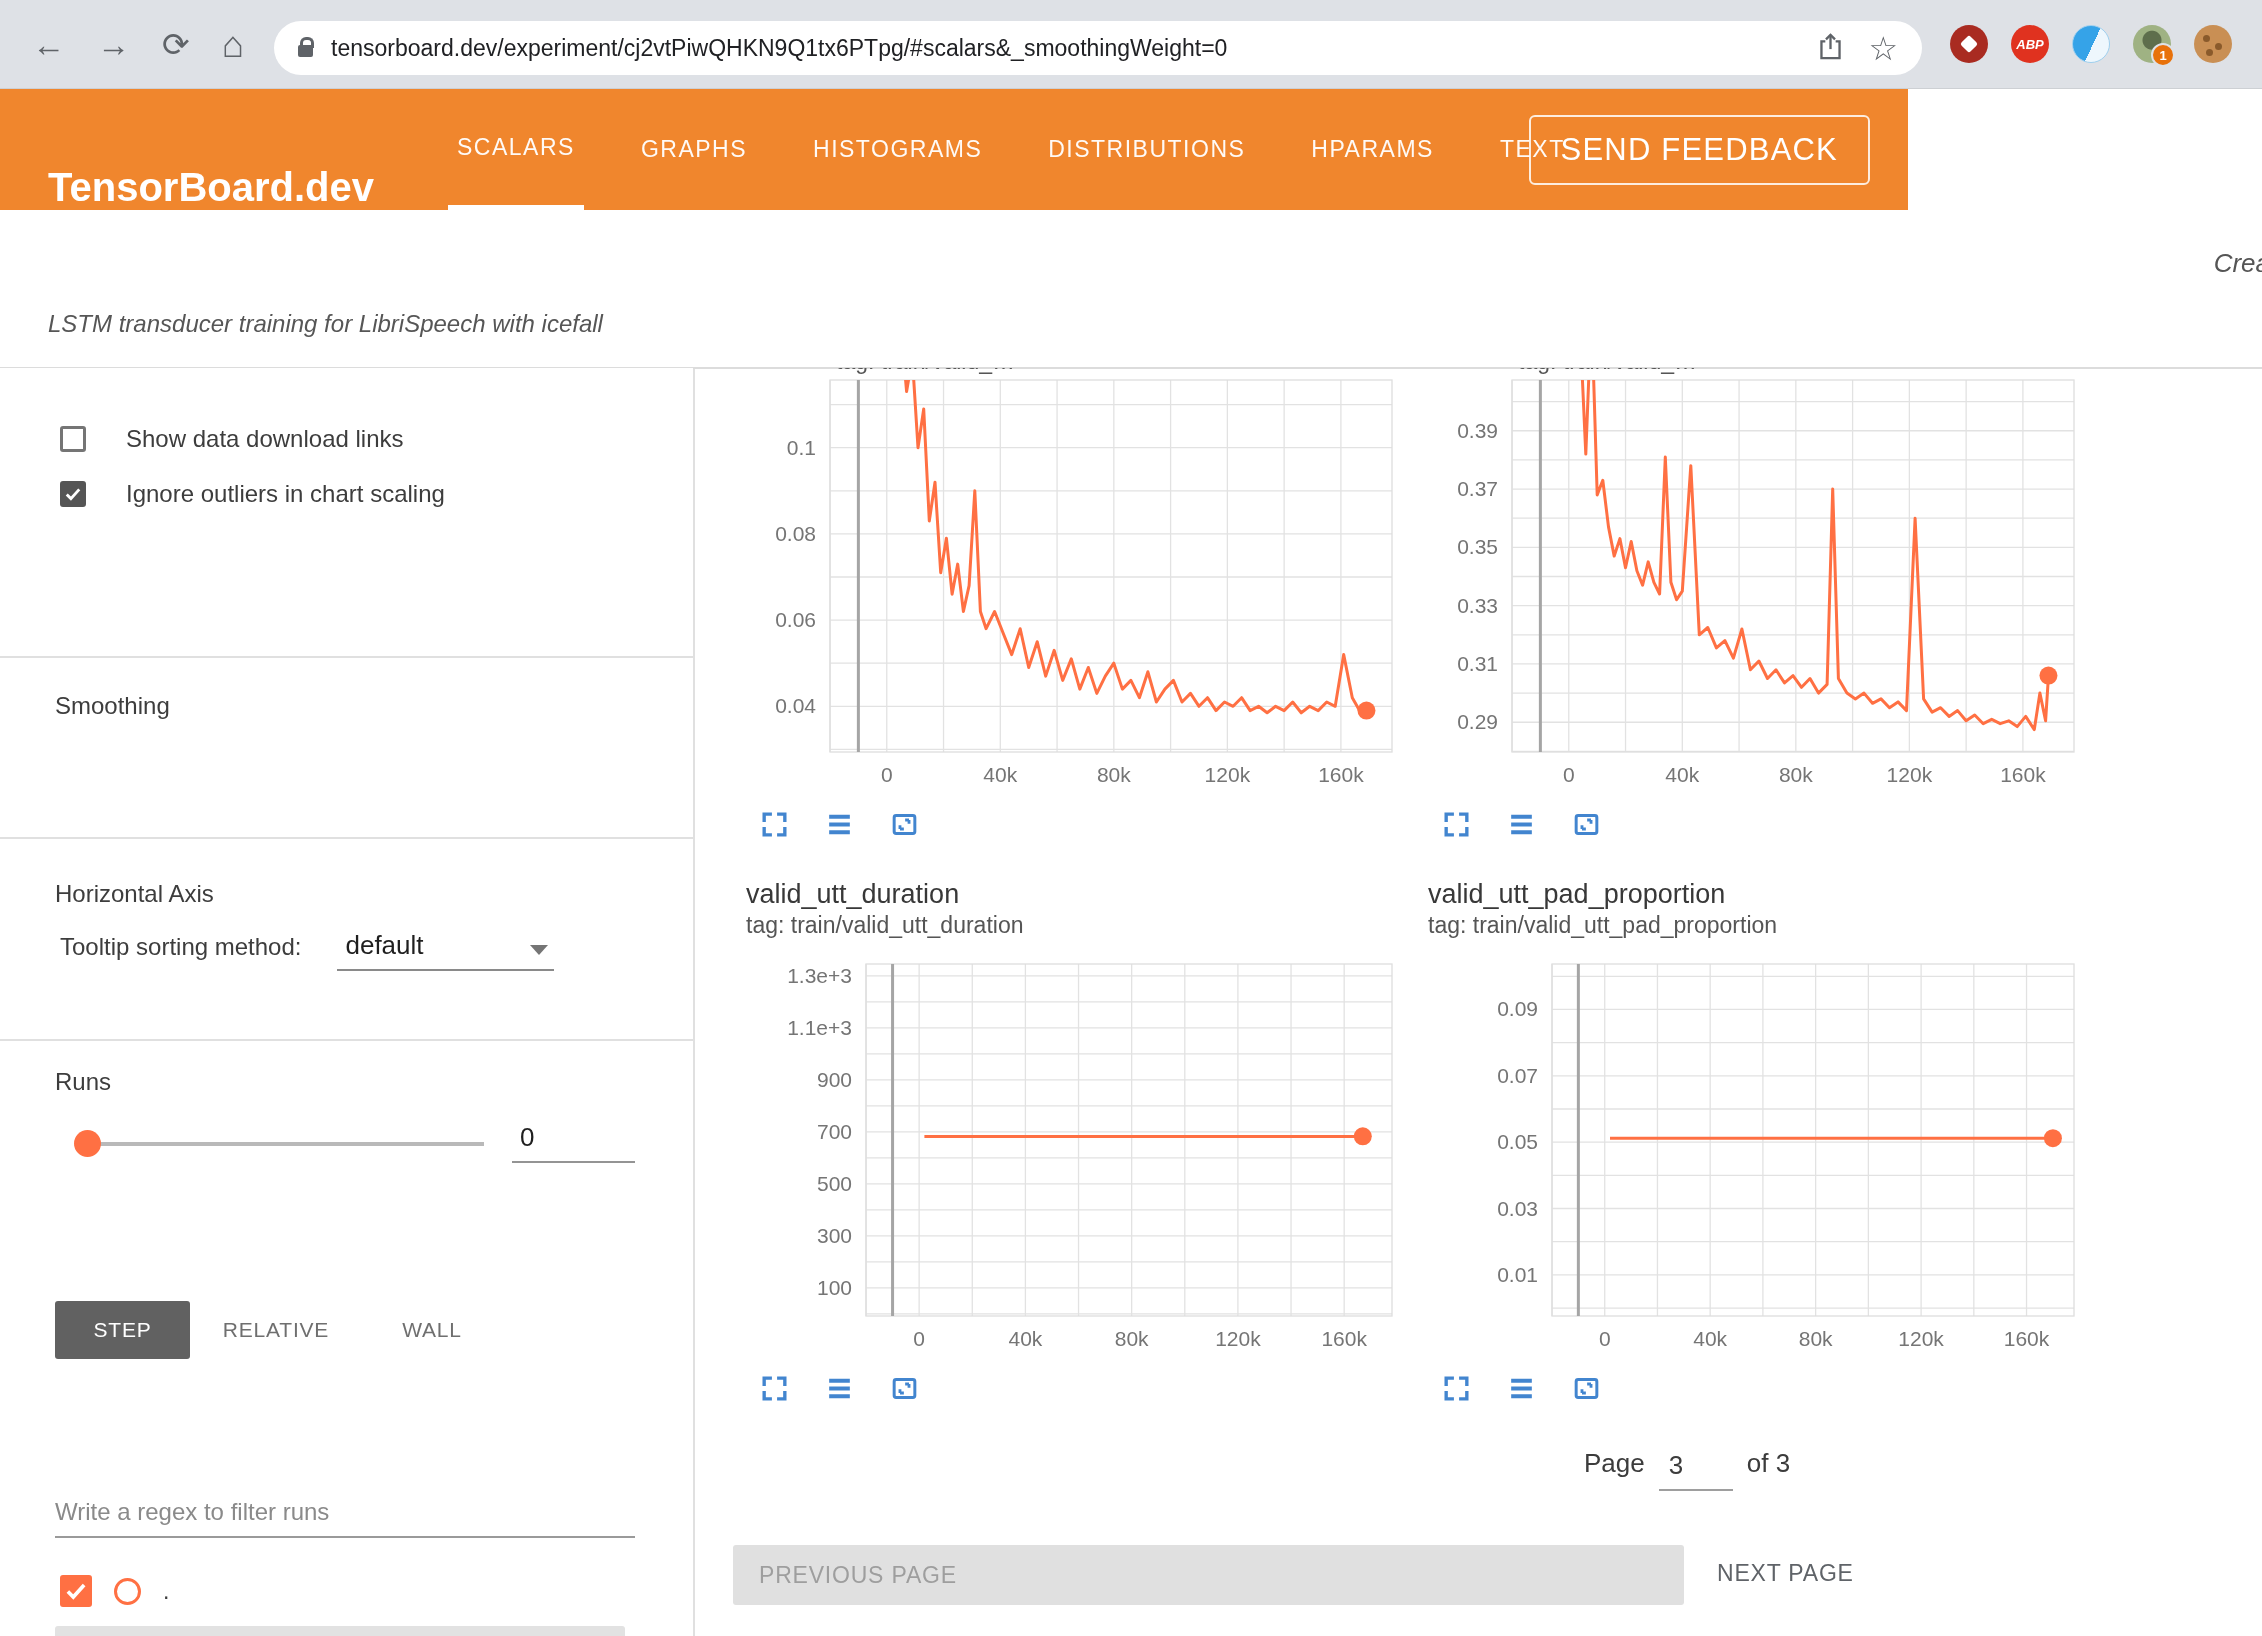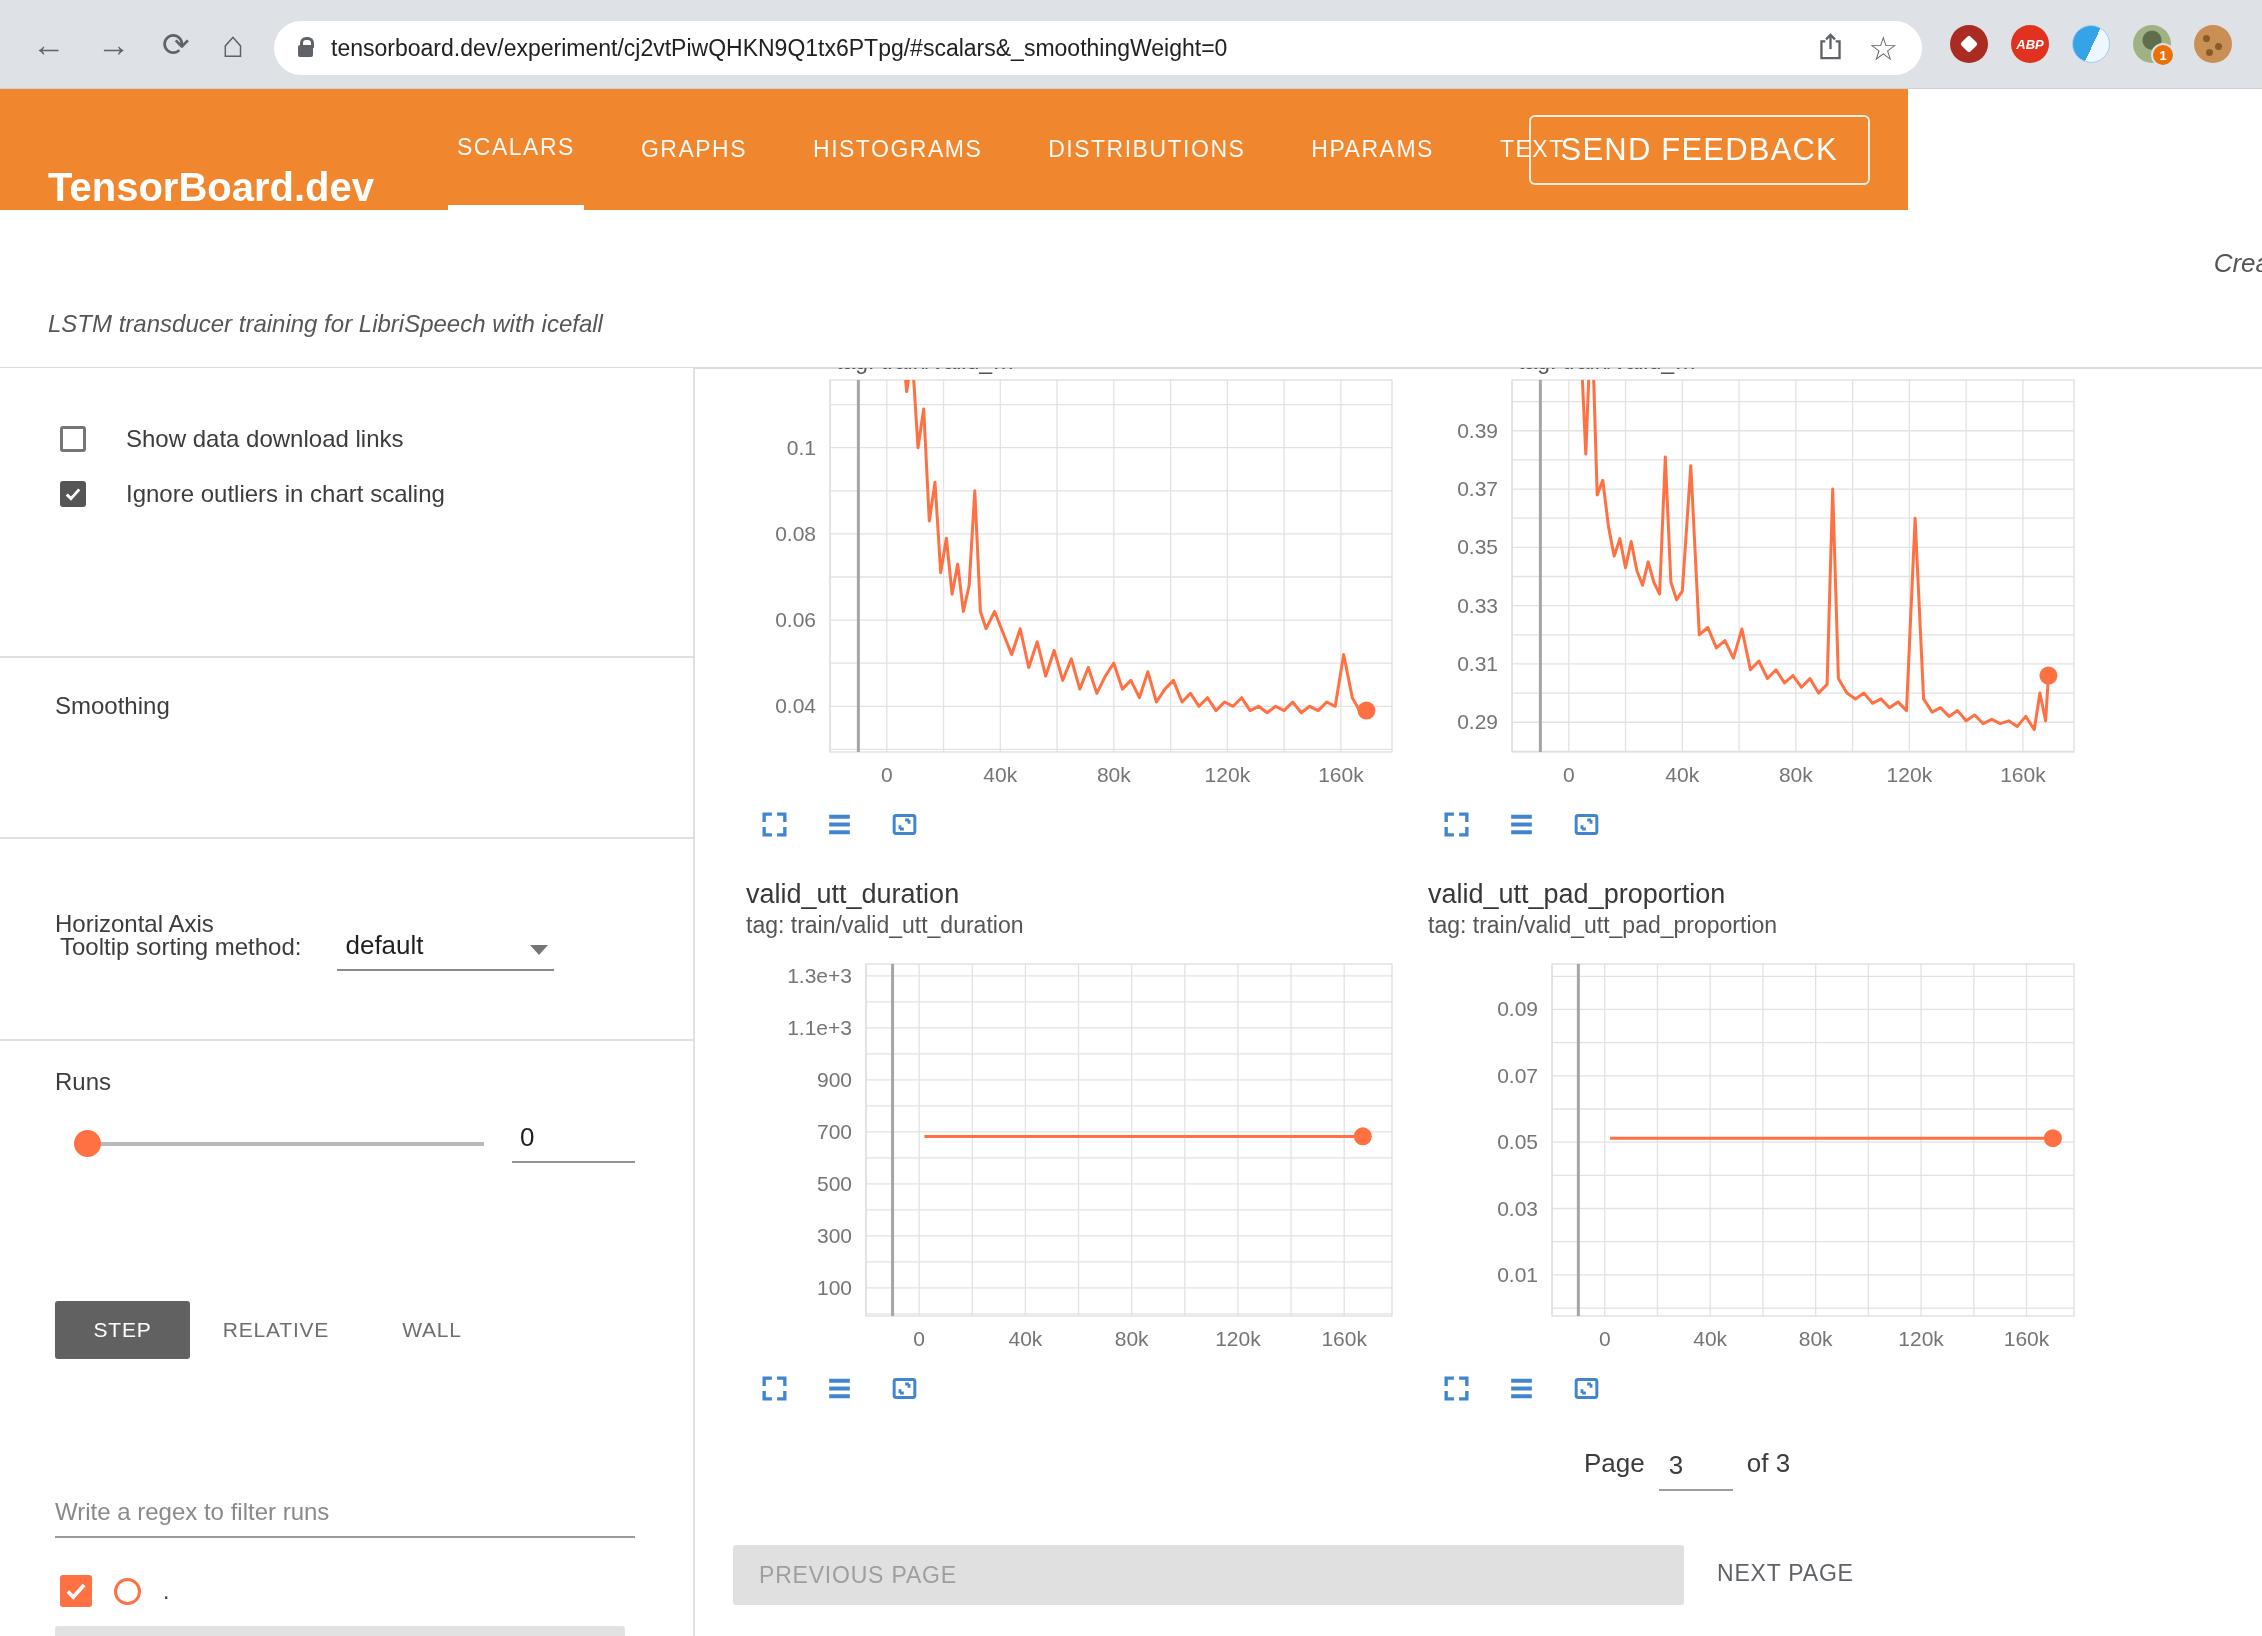--- a/index.html
+++ b/index.html
@@ -192,21 +192,21 @@
   <div class="sb-divider" style="top:288px;"></div>
 
   <div class="sb-label" style="position:absolute;left:55px;top:324px;">Smoothing</div>
   <div class="slider-row">
     <span class="slider-track"></span>
     <span class="slider-thumb"></span>
   </div>
   <div class="num-input">0</div>
   <div class="sb-divider" style="top:469px;"></div>
 
-  <div class="sb-label" style="position:absolute;left:55px;top:542px;">Horizontal Axis</div>
+  <div class="sb-label" style="position:absolute;left:55px;top:512px;">Horizontal Axis</div>
   <div class="axis-btns">
     <span class="axis-btn step">STEP</span>
     <span class="axis-btn rel">RELATIVE</span>
     <span class="axis-btn wall">WALL</span>
   </div>
   <div class="sb-divider" style="top:671px;"></div>
 
   <div class="sb-label" style="position:absolute;left:55px;top:700px;">Runs</div>
   <div class="regex-input">Write a regex to filter runs</div>
   <div class="run-row">

